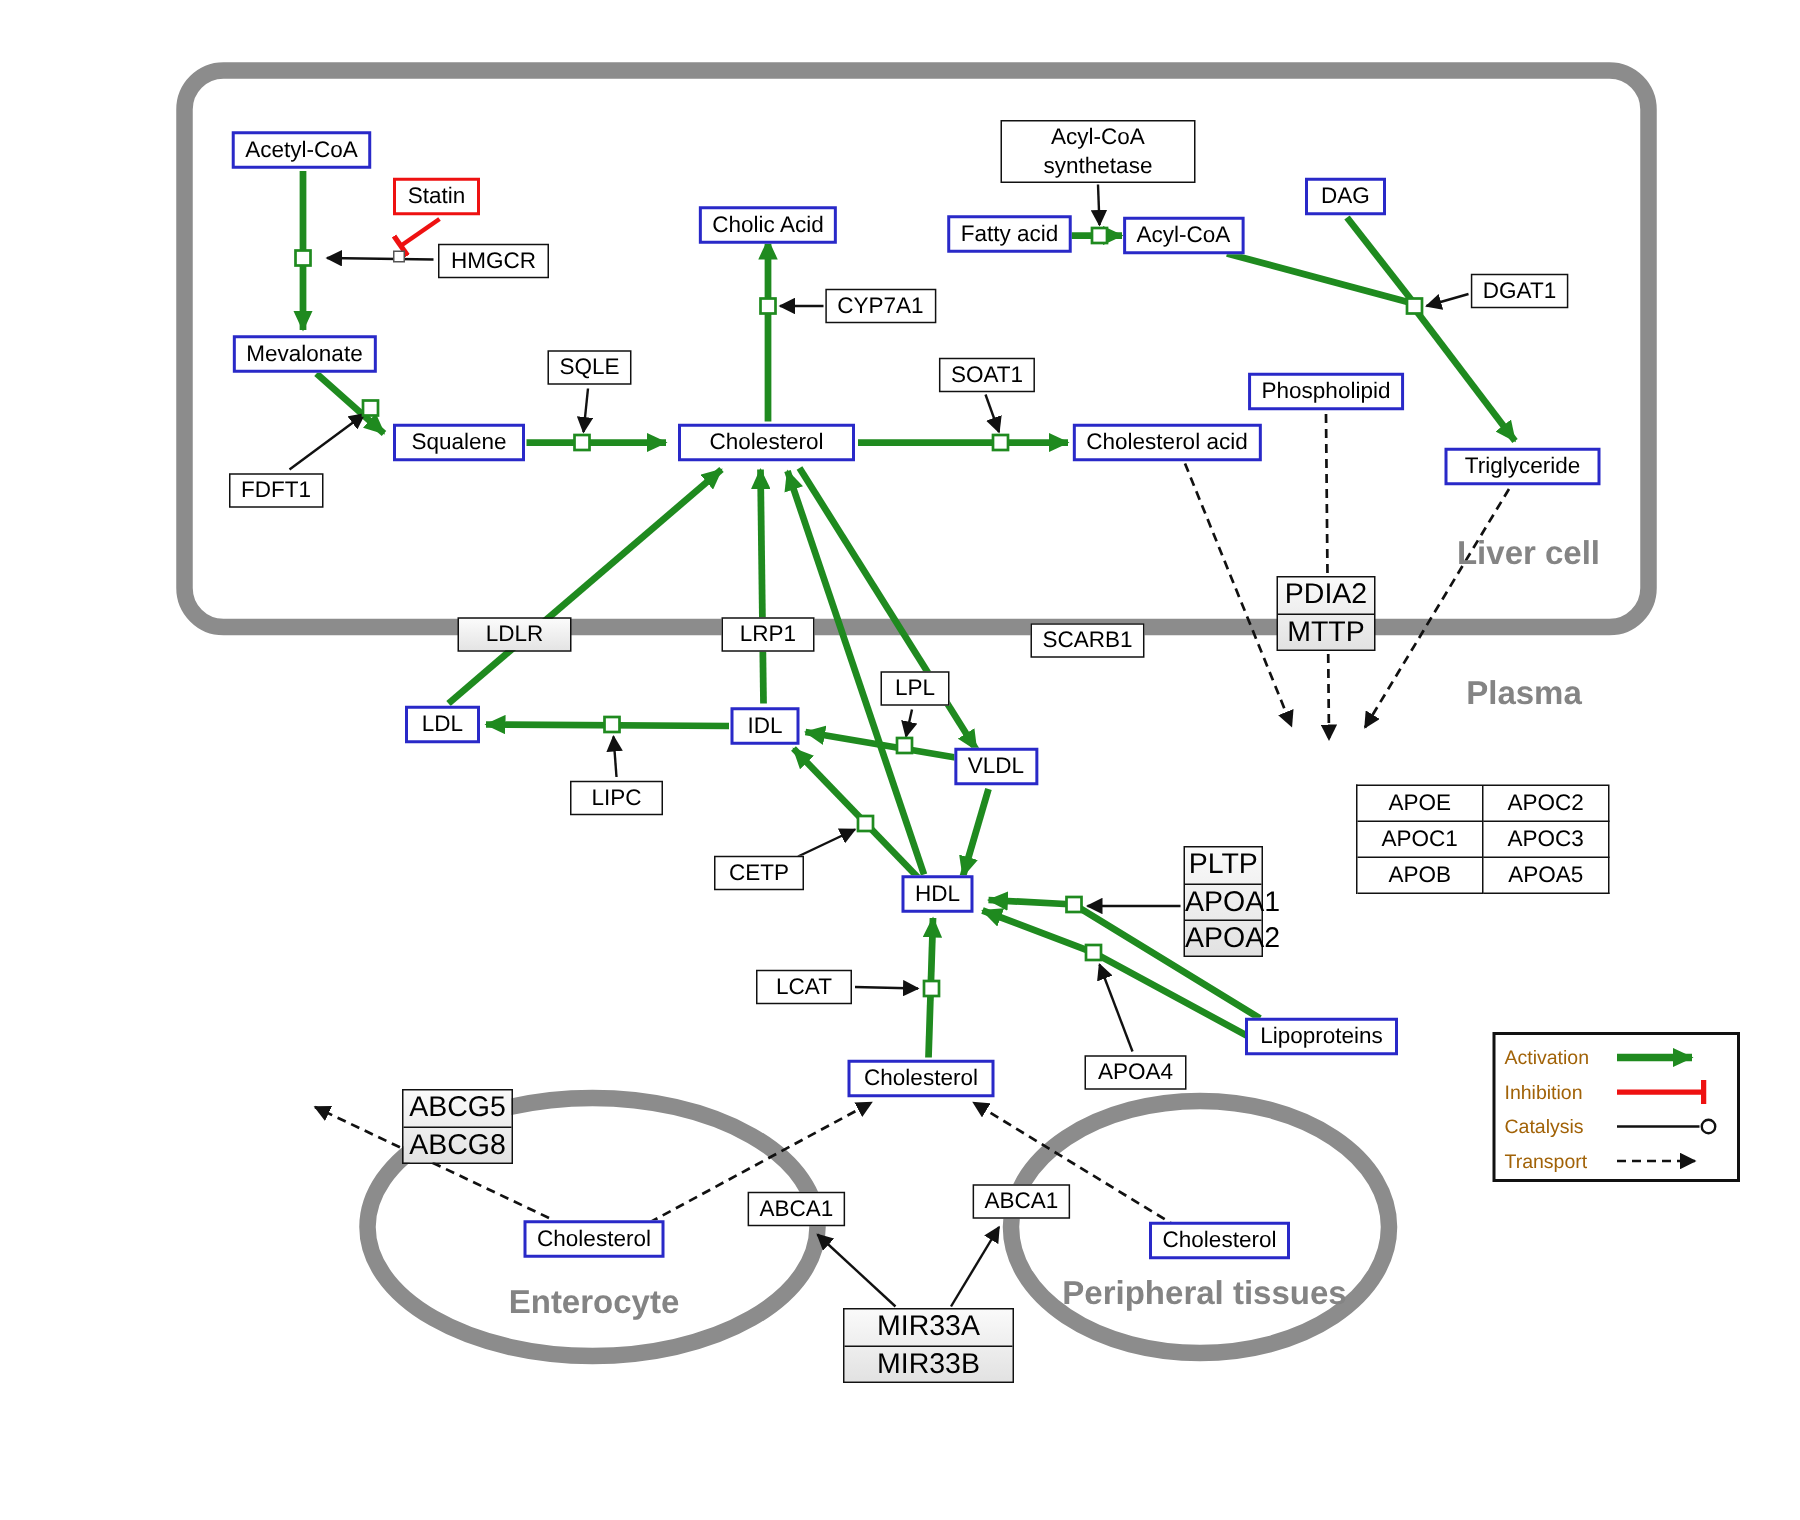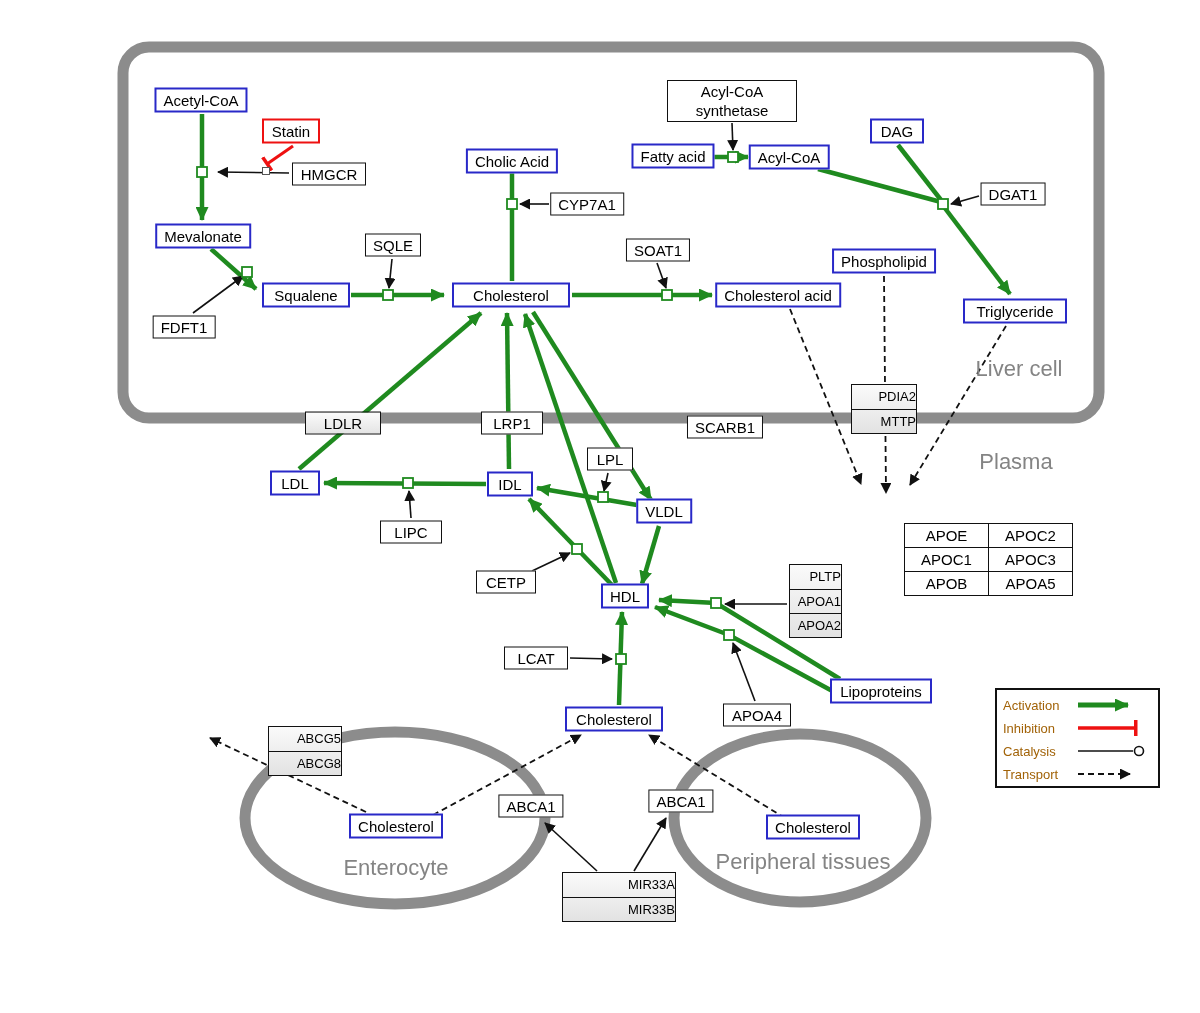--- a/index.html
+++ b/index.html
@@ -5,24 +5,24 @@
   *{box-sizing:border-box}
   body{margin:0;background:#fff;font-family:"Liberation Sans",sans-serif}
   #stage{position:relative;width:1200px;height:1013px;background:#fff;overflow:hidden}
   #edges{position:absolute;left:0;top:0;z-index:1}
   .node{position:absolute;transform:translate(-50%,-50%);background:#fff;border:1px solid #111;
         padding:2px 7px;font-size:15px;white-space:nowrap;z-index:2;text-align:center;color:#000}
   .metab{border:2px solid #2929c8}
   .red{border:2px solid #ee1111}
   .two{line-height:19px;padding:1px 7px}
   .stack{position:absolute;border:1px solid #111;z-index:2;background:linear-gradient(#fafafa,#e2e2e2)}
-  .srow{height:24px;line-height:24px;text-align:right;font-size:13px}
+  .srow{height:24px;line-height:24px;text-align:center;font-size:19px}
   .srow + .srow{border-top:1px solid #111}
   .grad{background:linear-gradient(#fbfbfb,#e4e4e4)}
-  .comp-label{position:absolute;transform:translate(-50%,-50%);color:#848484;font-weight:normal;
+  .comp-label{position:absolute;transform:translate(-50%,-50%);color:#848484;font-weight:bold;
               font-size:22px;z-index:2;white-space:nowrap}
   .legend-box{position:absolute;border:2px solid #111;z-index:2;background:transparent}
   .legend-label{position:absolute;transform:translateY(-50%);font-size:13px;z-index:3;color:#a16207}
   .apo{position:absolute;display:grid;grid-template-columns:84px 84px;border-top:1px solid #111;
        border-left:1px solid #111;z-index:2;background:#fff}
   .apo-cell{height:24px;line-height:24px;text-align:center;font-size:15px;
             border-right:1px solid #111;border-bottom:1px solid #111}
 </style>
 </head>
 <body>
@@ -130,21 +130,21 @@
   </svg>
 
   <div class="comp-label" style="left:1019px;top:369px">Liver cell</div>
   <div class="comp-label" style="left:1016px;top:462px">Plasma</div>
   <div class="comp-label" style="left:396px;top:868px">Enterocyte</div>
   <div class="comp-label" style="left:803px;top:862px">Peripheral tissues</div>
 
   <div class="node metab" style="left:201px;top:100px;min-width:84px">Acetyl-CoA</div>
   <div class="node metab" style="left:203px;top:236px;min-width:92px">Mevalonate</div>
   <div class="node metab" style="left:306px;top:295px;min-width:88px">Squalene</div>
-  <div class="node metab" style="left:512px;top:161px;min-width:92px">Cholic Acid</div>
+  <div class="node metab" style="left:512px;top:150px;min-width:92px">Cholic Acid</div>
   <div class="node metab" style="left:511px;top:295px;min-width:118px">Cholesterol</div>
   <div class="node metab" style="left:778px;top:295px;min-width:120px">Cholesterol acid</div>
   <div class="node metab" style="left:673px;top:156px;min-width:68px">Fatty acid</div>
   <div class="node metab" style="left:789px;top:157px;min-width:72px">Acyl-CoA</div>
   <div class="node metab" style="left:897px;top:131px;min-width:54px">DAG</div>
   <div class="node metab" style="left:884px;top:261px;min-width:98px">Phospholipid</div>
   <div class="node metab" style="left:1015px;top:311px;min-width:104px">Triglyceride</div>
   <div class="node metab" style="left:295px;top:483px;min-width:50px">LDL</div>
   <div class="node metab" style="left:510px;top:484px;min-width:46px">IDL</div>
   <div class="node metab" style="left:664px;top:511px;min-width:54px">VLDL</div>

